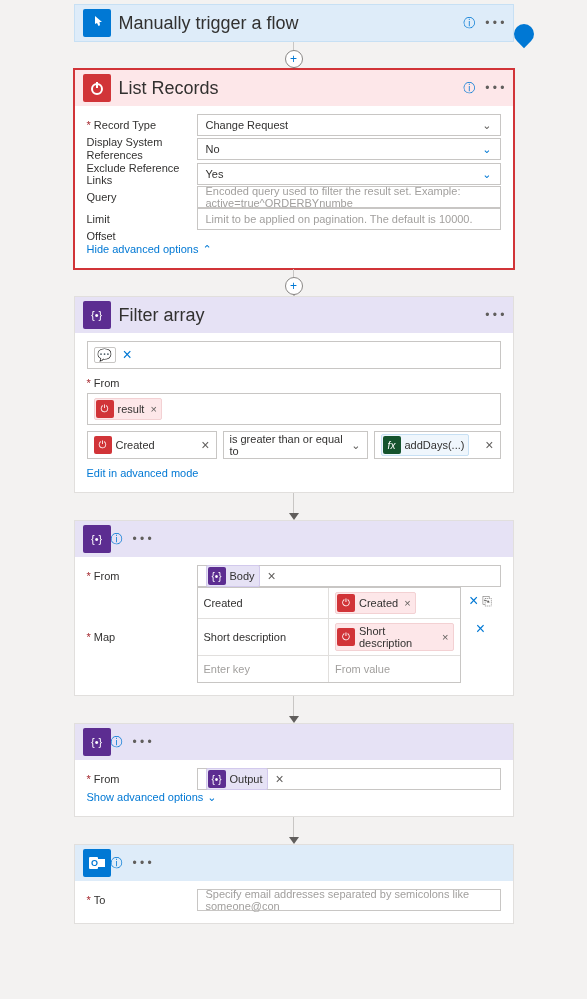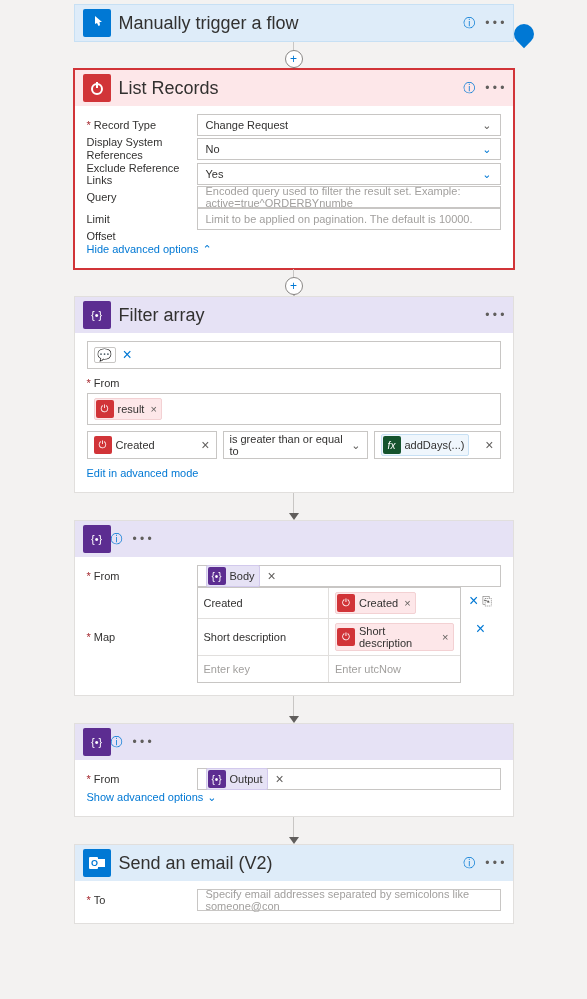--- a/index.html
+++ b/index.html
@@ -242,21 +242,21 @@
             <div class="map-cell">
                 <span class="token">
                   <span class="token-icon ti-red">⏻</span>
                   <span>Short description</span>
                   <span class="token-x">×</span>
                 </span>
               </div>
           </div>
           <div class="map-row">
             <div class="map-cell key" style="color:#a19f9d;">Enter key</div>
-            <div class="map-cell" style="color:#a19f9d;">Enter utcNow</div>
+            <div class="map-cell" style="color:#a19f9d;">From value</div>
           </div>
         </div>
         <div style="width:40px;">
           <div class="map-actions" style="height:28px;">
               <span class="big-x">×</span>
               <span>⎘</span>
             </div>
           <div class="map-actions" style="height:28px;">
               <span class="big-x">×</span>
             </div>
@@ -308,21 +308,20 @@
 
 <div class="card">
   <div class="header blue">
     <div class="icon-box ib-outlook">
       <svg width="18" height="18" viewBox="0 0 18 18">
           <rect x="1" y="3" width="9" height="12" fill="#fff" rx="1"></rect>
           <text x="3" y="12" fill="#0078d4" font-size="9" font-weight="bold">O</text>
           <rect x="10" y="5" width="7" height="8" fill="#fff"></rect>
         </svg>
     </div>
-    <div class="header-title">Send an email (V2)</div>
     <div class="hdr-actions">
         <span style="color:#0078d4;">ⓘ</span>
         <span>• • •</span>
       </div>
   </div>
   <div class="body">
     <div class="row">
       <div class="label req">To</div>
       <div class="input placeholder">
           <span>Specify email addresses separated by semicolons like someone@con</span>

